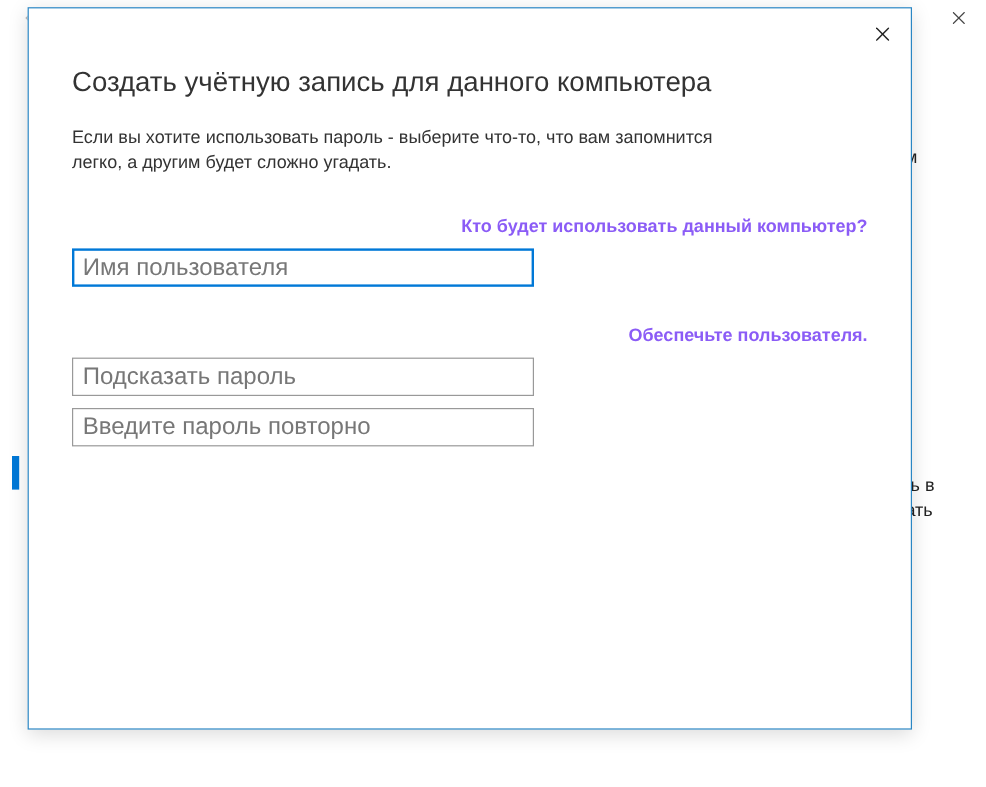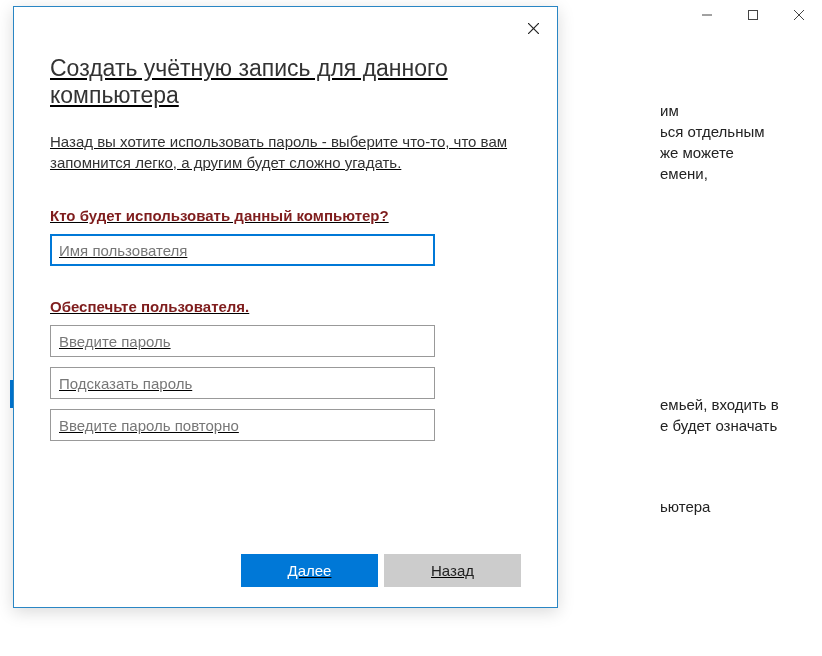--- a/index.html
+++ b/index.html
@@ -9,32 +9,32 @@
     .bg-window { position: absolute; top: 0; left: 10px; right: 0; bottom: 0; background: #fff; }
     .bg-titlebar { height: 30px; display: flex; align-items: center; }
     .bg-back-arrow { width: 32px; height: 30px; display: flex; align-items: center; justify-content: center; color: #999; }
     .bg-title { font-size: 12px; color: #aaa; letter-spacing: 0.2px; }
     .bg-win-controls { position: absolute; top: 0; right: 0; display: flex; }
     .bg-win-btn { width: 46px; height: 30px; display: flex; align-items: center; justify-content: center; color: #666; }
     .bg-sidebar-mark { position: absolute; left: 0; top: 380px; width: 6px; height: 28px; background: #0078d7; }
     .bg-content { position: absolute; top: 100px; left: 650px; width: 200px; font-size: 15px; color: #222; line-height: 1.4; }
 
     
-    .modal { position: absolute; top: 6px; left: 13px; width: 545px; height: 602px; background: #fff; border: 1px solid #2a86c4; box-shadow: 0 4px 16px rgba(0,0,0,0.15); text-decoration: underline; }
+    .modal { position: absolute; top: 6px; left: 23px; width: 737px; height: 602px; background: #fff; border: 1px solid #2a86c4; box-shadow: 0 4px 16px rgba(0,0,0,0.15); }
     .modal-close { position: absolute; top: 6px; right: 6px; width: 36px; height: 30px; display: flex; align-items: center; justify-content: center; font-size: 15px; color: #222; }
     .modal-inner { padding: 48px 36px 18px 36px; height: 100%; display: flex; flex-direction: column; }
     .modal-title { font-size: 23px; font-weight: 400; color: #333; margin-bottom: 22px; }
     .modal-desc { font-size: 15px; color: #333; line-height: 1.4; margin-bottom: 34px; max-width: 560px; }
 
-    .section-header { font-size: 15px; font-weight: 600; color: #7f1d1d; margin-bottom: 10px; }
+    .section-header { font-size: 15px; font-weight: 600; color: #8b5cf6; margin-bottom: 10px; text-align: right; }
     .section-header.mt { margin-top: 22px; }
 
     .text-input {
       width: 385px; height: 32px; padding: 4px 8px;
-      border: 1px solid #999; font-size: 15px; color: #333;
+      border: 1px solid #999; font-size: 20px; color: #333;
       margin-bottom: 10px; background: #fff;
     }
     .text-input::placeholder { color: #777; }
     .text-input.focused { border: 2px solid #0078d7; padding: 3px 7px; }
 
     .modal-footer { margin-top: auto; display: flex; justify-content: flex-end; gap: 6px; padding-bottom: 2px; }
     .btn { width: 137px; height: 33px; display: flex; align-items: center; justify-content: center; font-size: 15px; border: none; cursor: pointer; }
     .btn-primary { background: #0078d7; color: #fff; }
     .btn-secondary { background: #cccccc; color: #222; }
 
@@ -86,28 +86,23 @@
 
 <div class="modal">
   <div class="modal-close">
     <svg width="11" height="11" viewBox="0 0 11 11">
         <line x1="0" y1="0" x2="11" y2="11" stroke="#222" stroke-width="1.2"></line>
         <line x1="11" y1="0" x2="0" y2="11" stroke="#222" stroke-width="1.2"></line>
       </svg>
   </div>
   <div class="modal-inner">
     <h1 class="modal-title">Создать учётную запись для данного компьютера</h1>
-    <p class="modal-desc">Назад вы хотите использовать пароль - выберите что-то, что вам запомнится легко, а другим будет сложно угадать.</p>
+    <p class="modal-desc">Если вы хотите использовать пароль - выберите что-то, что вам запомнится легко, а другим будет сложно угадать.</p>
 
     <div class="section-header">Кто будет использовать данный компьютер?</div>
     <input type="text" class="text-input focused" placeholder="Имя пользователя" style="">
 
     <div class="section-header mt">Обеспечьте пользователя.</div>
-    <input type="password" class="text-input" placeholder="Введите пароль" style="">
     <input type="text" class="text-input" placeholder="Подсказать пароль" style="">
     <input type="password" class="text-input" placeholder="Введите пароль повторно" style="">
 
-    <div class="modal-footer">
-      <button class="btn btn-primary">Далее</button>
-      <button class="btn btn-secondary">Назад</button>
-    </div>
   </div>
 </div>
 
 </body></html>

